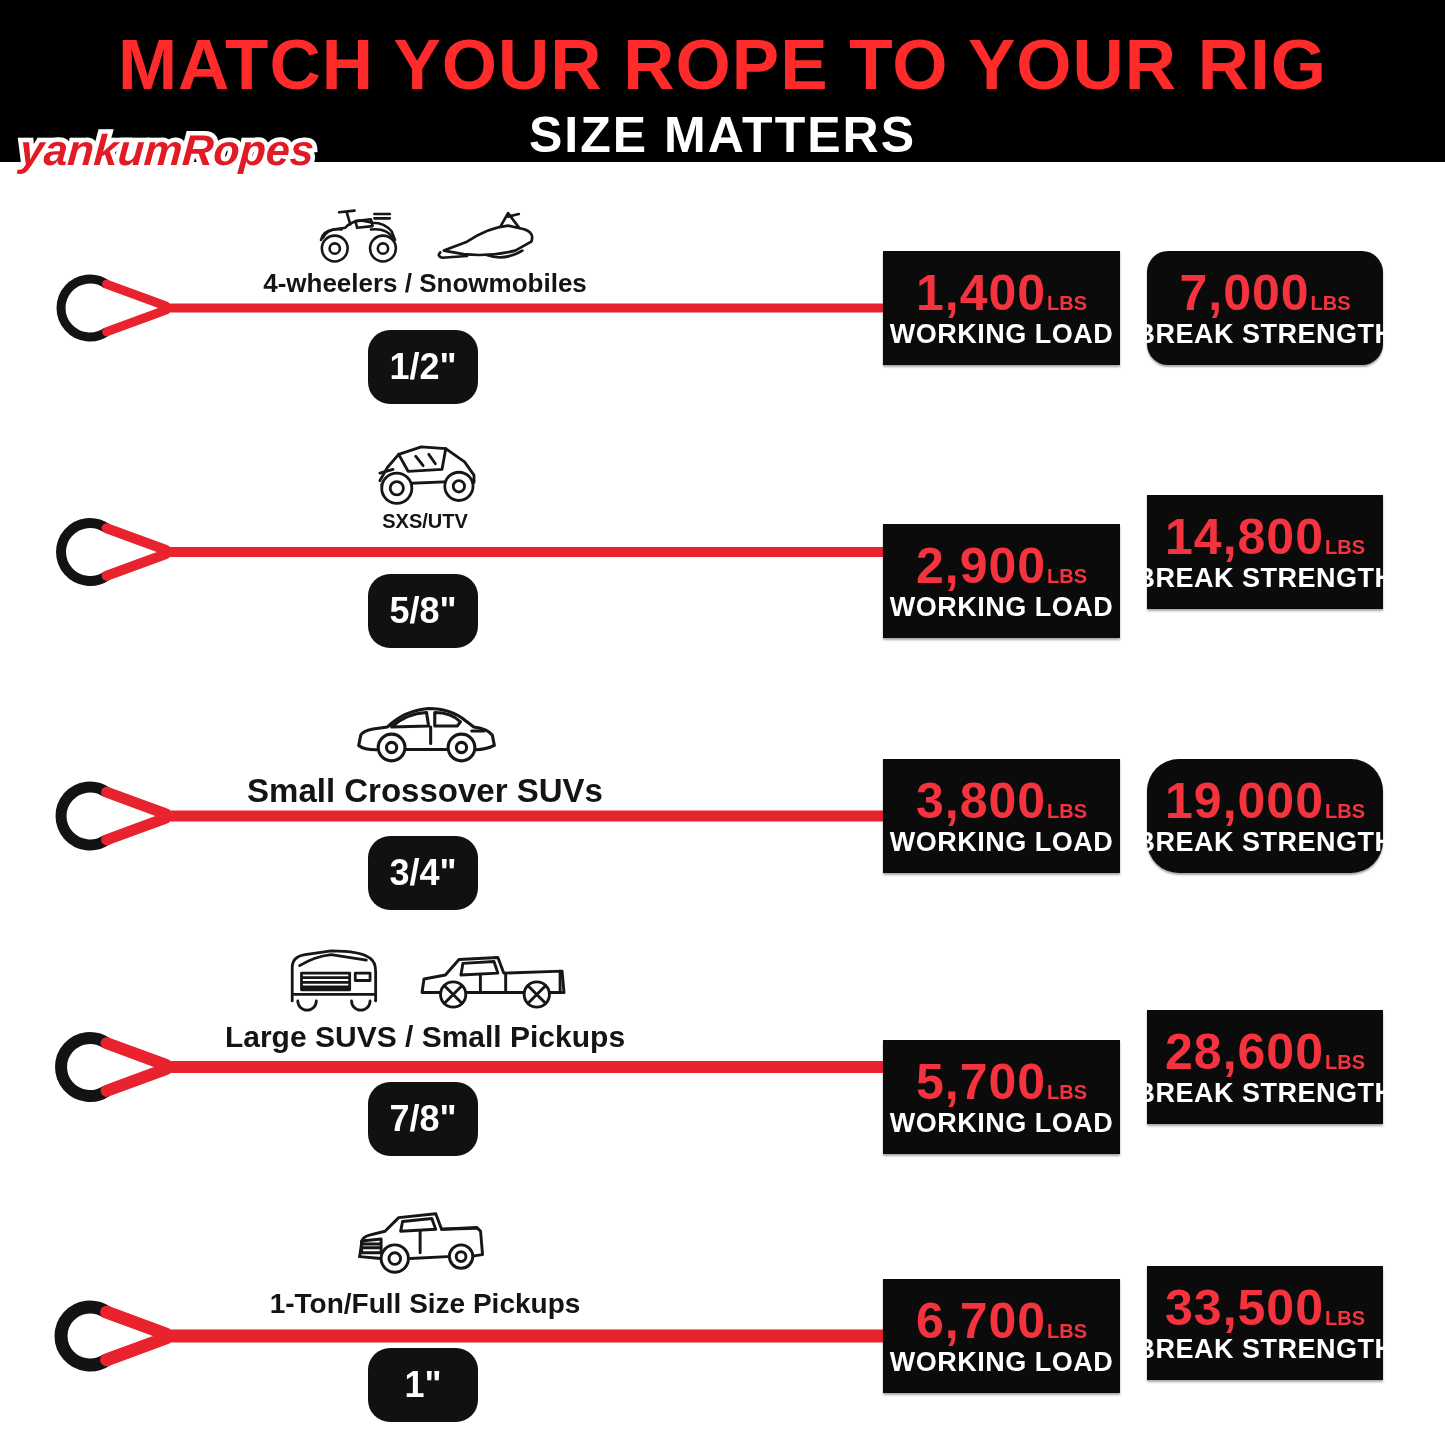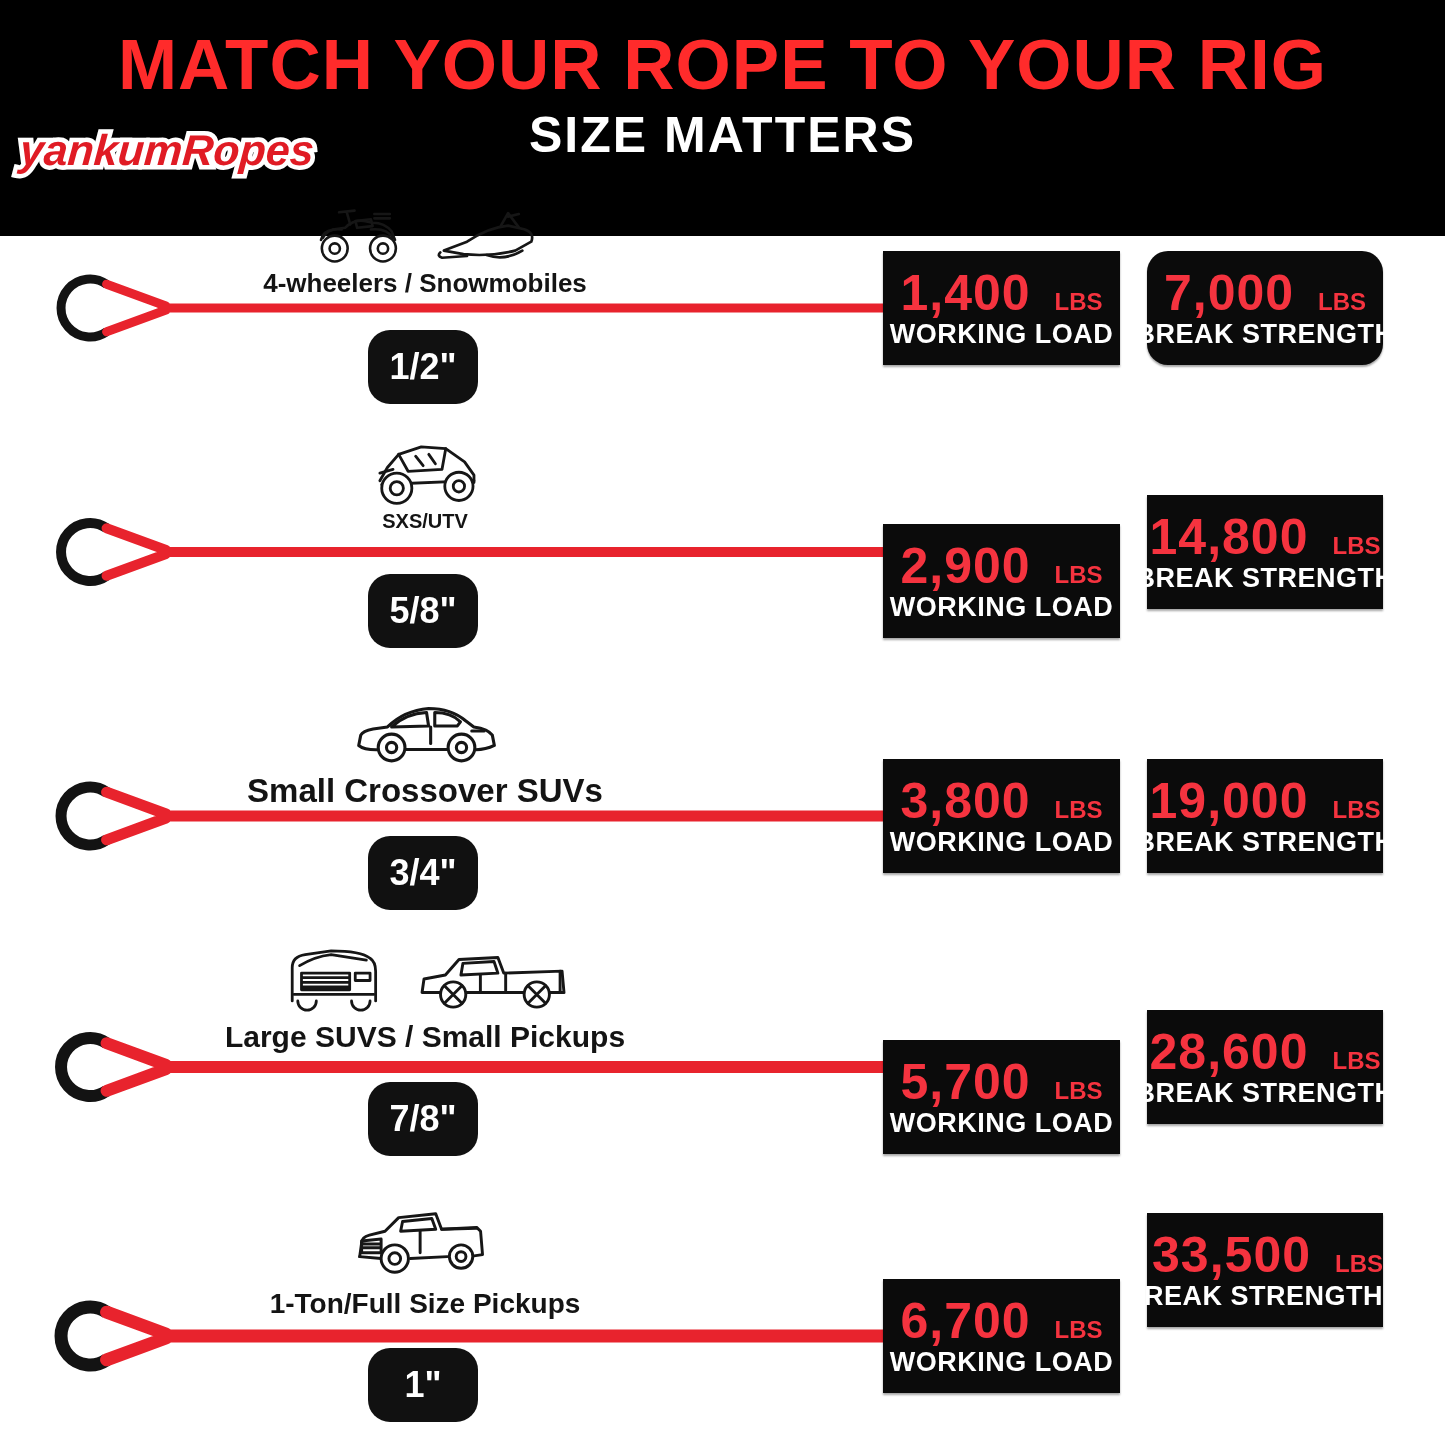--- a/index.html
+++ b/index.html
@@ -1,20 +1,20 @@
 <!DOCTYPE html>
 <html><head>
 <meta charset="utf-8">
 <style>
   html,body{margin:0;padding:0;background:#fff;}
   body{width:1445px;height:1445px;font-family:"Liberation Sans",sans-serif;}
   .stage{position:relative;width:1445px;height:1445px;background:#fff;overflow:hidden;}
 
   
-  .header{position:absolute;top:0;left:0;width:1445px;height:236px;background:#000;}
+  .header{position:absolute;top:0;left:0;width:1445px;height:162px;background:#000;}
   .title{position:absolute;top:24px;left:0;width:100%;text-align:center;
          font-size:71px;font-weight:800;color:#ff2b2b;letter-spacing:1px;white-space:nowrap;}
   .subtitle{position:absolute;top:106px;left:0;width:100%;text-align:center;
          font-size:50px;font-weight:800;color:#ffffff;letter-spacing:2px;}
   .logo{position:absolute;left:20px;top:126px;font-size:43px;font-weight:800;
         font-style:italic;transform:skewX(-4deg);white-space:nowrap;}
   .logo-stroke{position:absolute;left:0;top:0;color:#fff;-webkit-text-stroke:9px #ffffff;}
   .logo-fill{position:relative;color:#e01b24;}
 
   
@@ -29,21 +29,21 @@
   .rope-red{stroke:#e8232d;fill:none;stroke-linecap:round;stroke-linejoin:round;}
   .size-badge{position:absolute;left:368px;width:110px;height:74px;background:#111;
          border-radius:22px;display:flex;align-items:center;justify-content:center;
          color:#fff;font-size:36px;font-weight:700;}
   .stat-box{position:absolute;width:237px;height:114px;background:#0b0b0b;
          display:flex;flex-direction:column;align-items:center;justify-content:center;
          gap:3px;box-shadow:0 2px 2px rgba(0,0,0,.35);}
   .stat-box.break{width:236px;}
   .stat-line{display:flex;align-items:baseline;justify-content:center;}
   .stat-num{color:#f5333f;font-size:50px;font-weight:800;letter-spacing:1px;line-height:1;}
-  .stat-lbs{color:#f5333f;font-size:24px;font-weight:800;margin-left:24px;line-height:1;}
+  .stat-lbs{color:#f5333f;font-size:20px;font-weight:800;margin-left:1px;line-height:1;}
   .stat-cap{color:#ffffff;font-size:27px;font-weight:700;letter-spacing:.5px;line-height:1;white-space:nowrap;}
 
   .veh{stroke:#161616;stroke-width:3;fill:none;stroke-linecap:round;stroke-linejoin:round;}
   .veh-fill{fill:#ffffff;}
 </style>
 </head>
 <body>
 
 <div class="stage">
 
@@ -162,21 +162,21 @@
     <div class="size-badge" style="top:836px;">
       <span>3/4"</span>
     </div>
     <div class="stat-box" style="top:759px;left:883px;">
       <div class="stat-line">
         <span class="stat-num">3,800</span>
         <span class="stat-lbs">LBS</span>
       </div>
       <div class="stat-cap">WORKING LOAD</div>
     </div>
-    <div class="stat-box break" style="top:759px;left:1147px;">
+    <div class="stat-box break" style="top:759px;left:1147px;border-radius:32px;">
       <div class="stat-line">
         <span class="stat-num">19,000</span>
         <span class="stat-lbs">LBS</span>
       </div>
       <div class="stat-cap">BREAK STRENGTH</div>
     </div>
   </section>
 
   <section class="row">
     <div class="icons" style="top:936px;height:76px;">
@@ -245,21 +245,21 @@
     <div class="size-badge" style="top:1348px;">
       <span>1"</span>
     </div>
     <div class="stat-box" style="top:1279px;left:883px;">
       <div class="stat-line">
         <span class="stat-num">6,700</span>
         <span class="stat-lbs">LBS</span>
       </div>
       <div class="stat-cap">WORKING LOAD</div>
     </div>
-    <div class="stat-box break" style="top:1213px;left:1147px;align-items:flex-end;">
+    <div class="stat-box break" style="top:1266px;left:1147px;">
       <div class="stat-line">
         <span class="stat-num">33,500</span>
         <span class="stat-lbs">LBS</span>
       </div>
       <div class="stat-cap">BREAK STRENGTH</div>
     </div>
   </section>
 
 </div>
 

